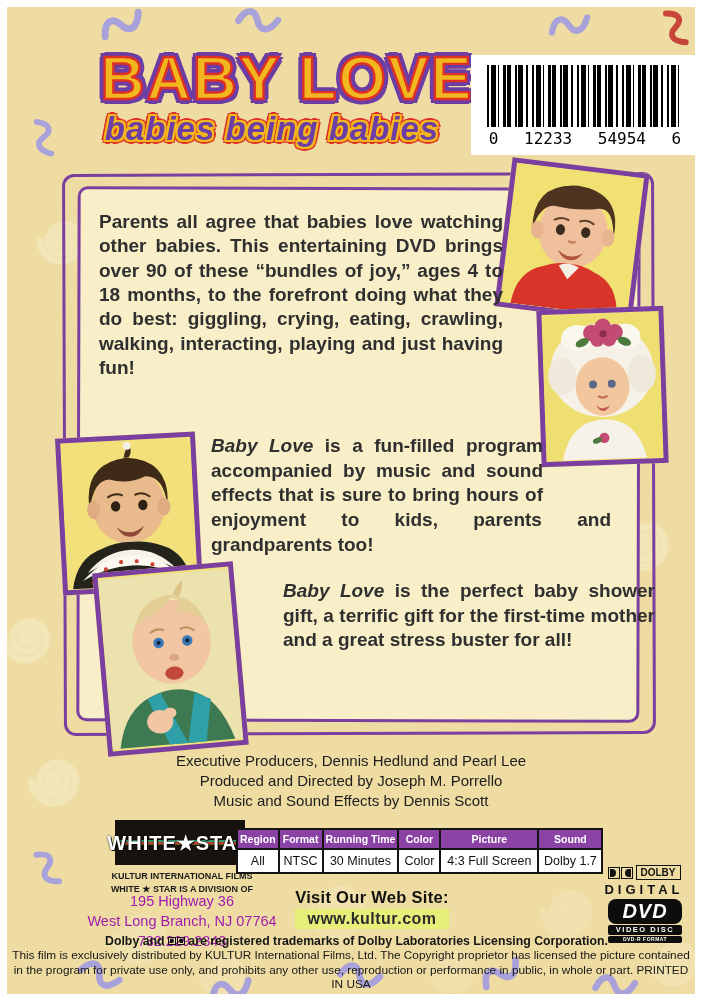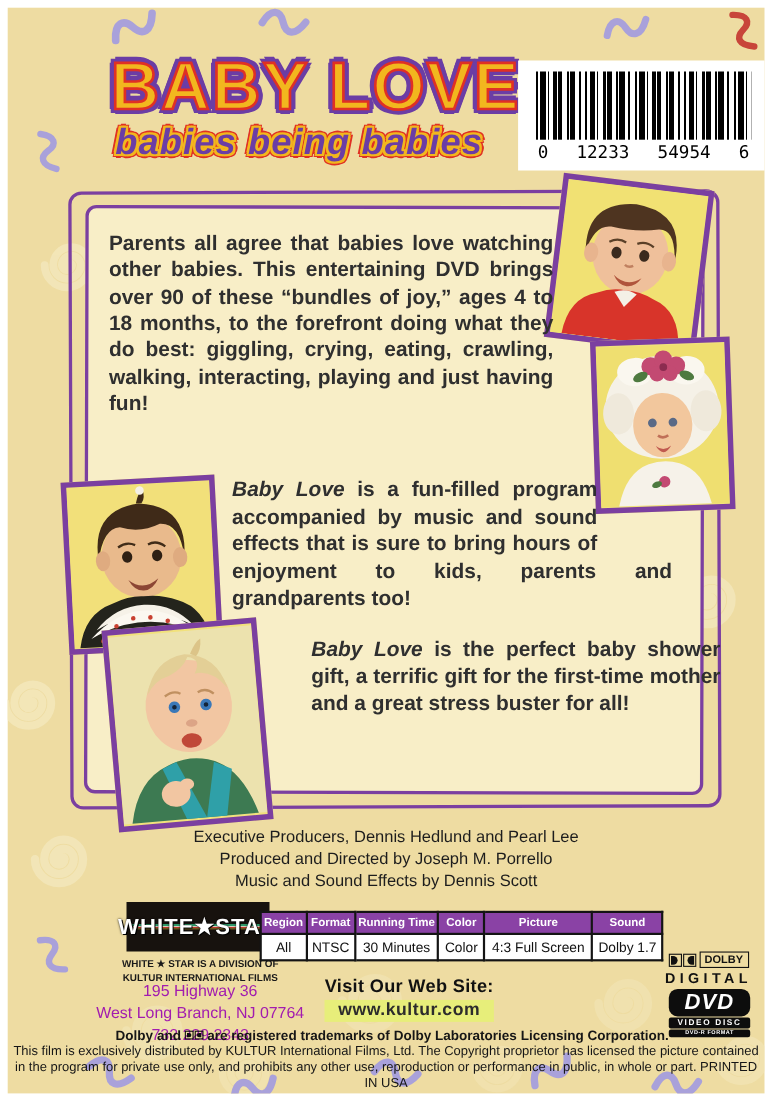--- a/index.html
+++ b/index.html
@@ -372,22 +372,22 @@
       <div>Executive Producers, Dennis Hedlund and Pearl Lee</div>
       <div>Produced and Directed by Joseph M. Porrello</div>
       <div>Music and Sound Effects by Dennis Scott</div>
     </div>
 
     <div class="whitestar">
       <div class="ws-stripe"></div>
       <div class="ws-text">WHITE★STAR</div>
     </div>
     <div class="division">
+      <div>KULTUR INTERNATIONAL FILMS</div>
       <div>WHITE ★ STAR IS A DIVISION OF</div>
-      <div>KULTUR INTERNATIONAL FILMS</div>
     </div>
     <div class="address">
       <div>195 Highway 36</div>
       <div>West Long Branch, NJ 07764</div>
       <div>732.229.2343</div>
     </div>
 
     <table class="specs">
       <tbody>
           <tr>

